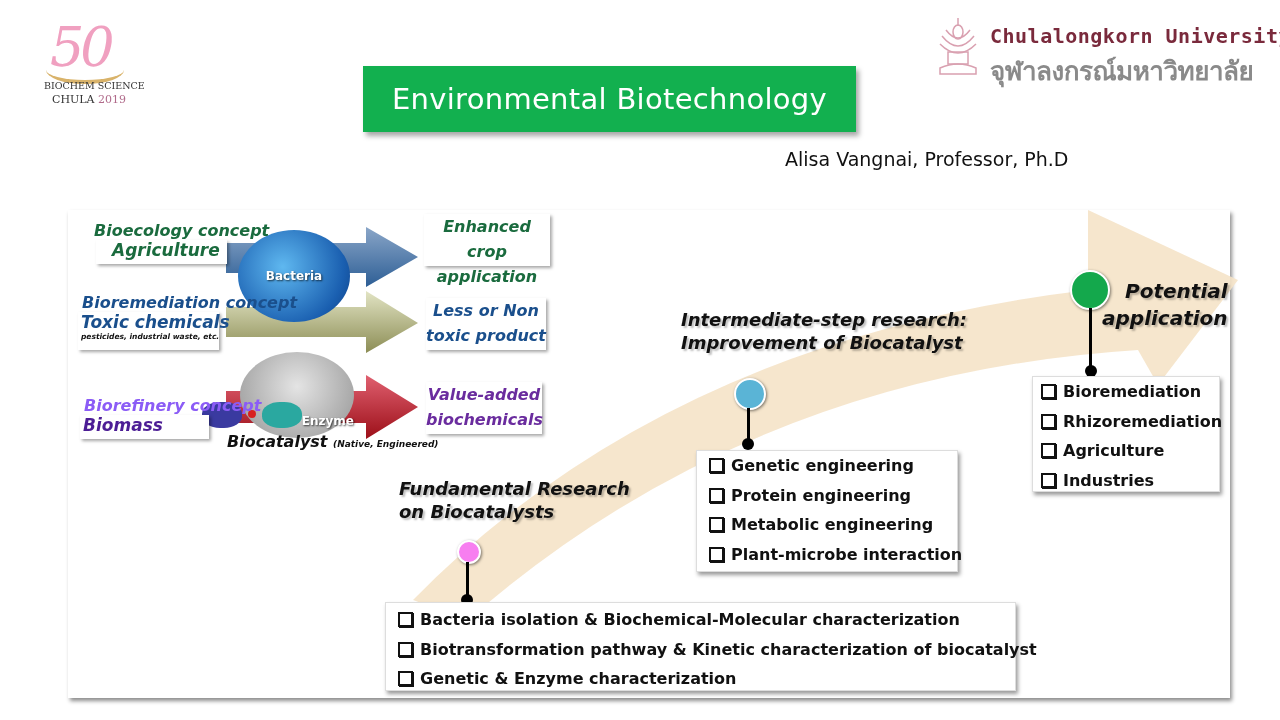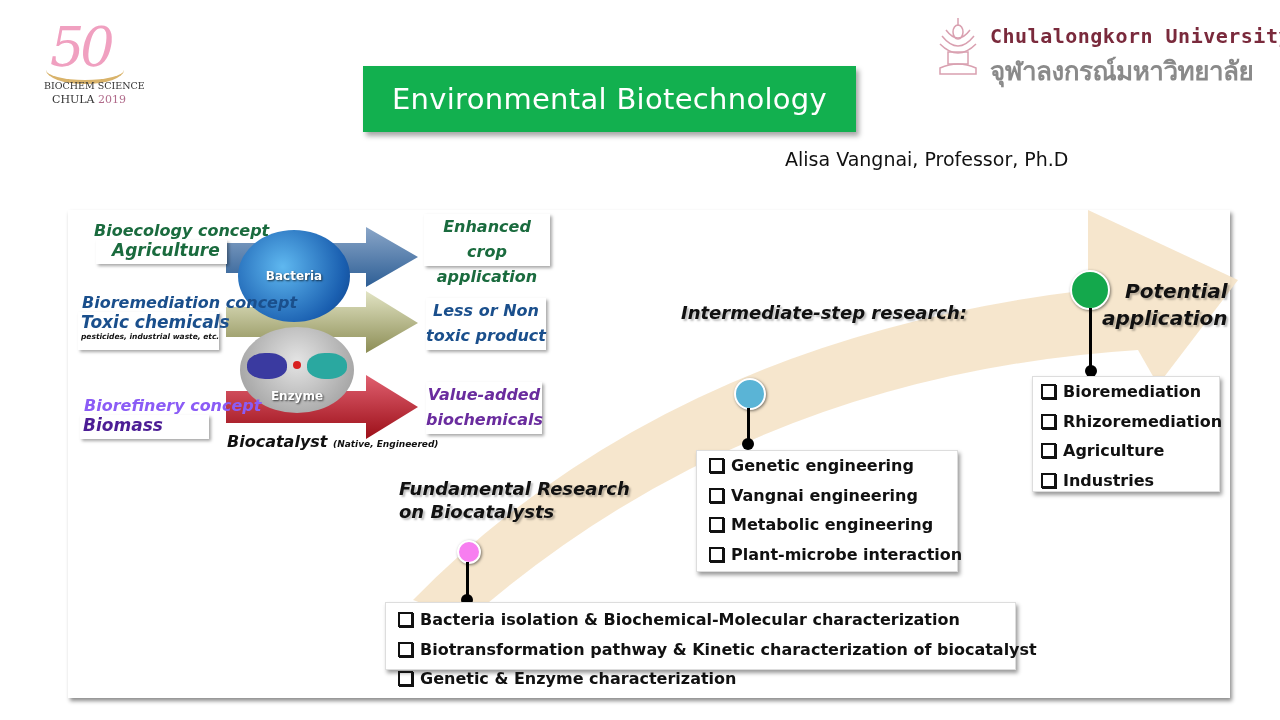--- a/index.html
+++ b/index.html
@@ -99,21 +99,21 @@
   </defs>
   <path d="M0 18 L140 18 L140 2 L192 32 L140 62 L140 48 L0 48 Z" fill="url(#gBlue)"></path>
   <path d="M0 82 L140 82 L140 66 L192 98 L140 128 L140 112 L0 112 Z" fill="url(#gOlive)"></path>
   <path d="M0 166 L140 166 L140 150 L192 182 L140 214 L140 198 L0 198 Z" fill="url(#gRed)"></path>
 </svg>
 
 <div class="abs oval" style="left:238px;top:230px;width:112px;height:92px;background:radial-gradient(circle at 40% 40%, #5fb8f0, #1a5fb0 70%, #0d3c80);">
   <span>Bacteria</span>
 </div>
 
-<div class="abs oval" style="left:240px;top:327px;width:114px;height:86px;background:radial-gradient(circle at 50% 40%, #e4e4e4, #a8a8a8 75%);flex-direction:column;justify-content:flex-end;padding-bottom:0;">
+<div class="abs oval" style="left:240px;top:352px;width:114px;height:86px;background:radial-gradient(circle at 50% 40%, #e4e4e4, #a8a8a8 75%);justify-content:flex-end;padding-bottom:0;align-items:flex-end;">
   <div style="display:flex;gap:6px;margin-bottom:10px;">
     <div style="width:40px;height:26px;border-radius:45%;background:#3a3aa0;"></div>
     <div style="width:8px;height:8px;background:#d82020;border-radius:50%;margin-top:8px;"></div>
     <div style="width:40px;height:26px;border-radius:45%;background:#2aa8a0;"></div>
   </div>
   <span style="margin-bottom:10px">Enzyme</span>
 </div>
 
 <div class="abs concept label-small" style="left:94px;top:221px;color:#1a6b3e;">Bioecology concept</div>
 <div class="abs concept label-big lbl-box" style="left:96px;top:240px;width:115px;padding-left:16px;height:24px;color:#1a6b3e;"><span>Agriculture</span></div>
@@ -145,49 +145,50 @@
   <div>biochemicals</div>
 </div>
 
 <div class="abs stage-title" style="left:399px;top:477px;">
   <div>Fundamental Research</div>
   <div>on Biocatalysts</div>
 </div>
 <div class="abs dot" style="left:457px;top:540px;width:20px;height:20px;background:#f77ef0;"></div>
 <div class="abs stem" style="left:466px;top:562px;height:34px;"></div>
 <div class="abs pin" style="left:461px;top:594px;"></div>
-<div class="abs checklist" style="left:385px;top:602px;width:631px;height:68px;padding:2px 0 0 12px;box-sizing:border-box;">
+<div class="abs checklist" style="left:385px;top:602px;width:631px;height:89px;padding:2px 0 0 12px;box-sizing:border-box;">
   <div class="item">
       <span class="box"></span>
       <span>Bacteria isolation &amp; Biochemical-Molecular characterization</span>
     </div>
   <div class="item">
       <span class="box"></span>
       <span>Biotransformation pathway &amp; Kinetic characterization of biocatalyst</span>
     </div>
   <div class="item">
       <span class="box"></span>
       <span>Genetic &amp; Enzyme characterization</span>
     </div>
 </div>
 
-<div class="abs stage-title" style="left:681px;top:301px;">
+<div class="abs stage-title" style="left:681px;top:308px;">
   <div>Intermediate-step research:</div>
+  <div>Improvement of Biocatalyst</div>
 </div>
 <div class="abs dot" style="left:734px;top:378px;width:28px;height:28px;background:#5ab4d6;"></div>
 <div class="abs stem" style="left:747px;top:408px;height:34px;"></div>
 <div class="abs pin" style="left:742px;top:438px;"></div>
 <div class="abs checklist" style="left:696px;top:450px;width:262px;height:122px;padding:0 0 0 12px;box-sizing:border-box;">
   <div class="item">
       <span class="box"></span>
       <span>Genetic engineering</span>
     </div>
   <div class="item">
       <span class="box"></span>
-      <span>Vangnai engineering</span>
+      <span>Protein engineering</span>
     </div>
   <div class="item">
       <span class="box"></span>
       <span>Metabolic engineering</span>
     </div>
   <div class="item">
       <span class="box"></span>
       <span>Plant-microbe interaction</span>
     </div>
 </div>

